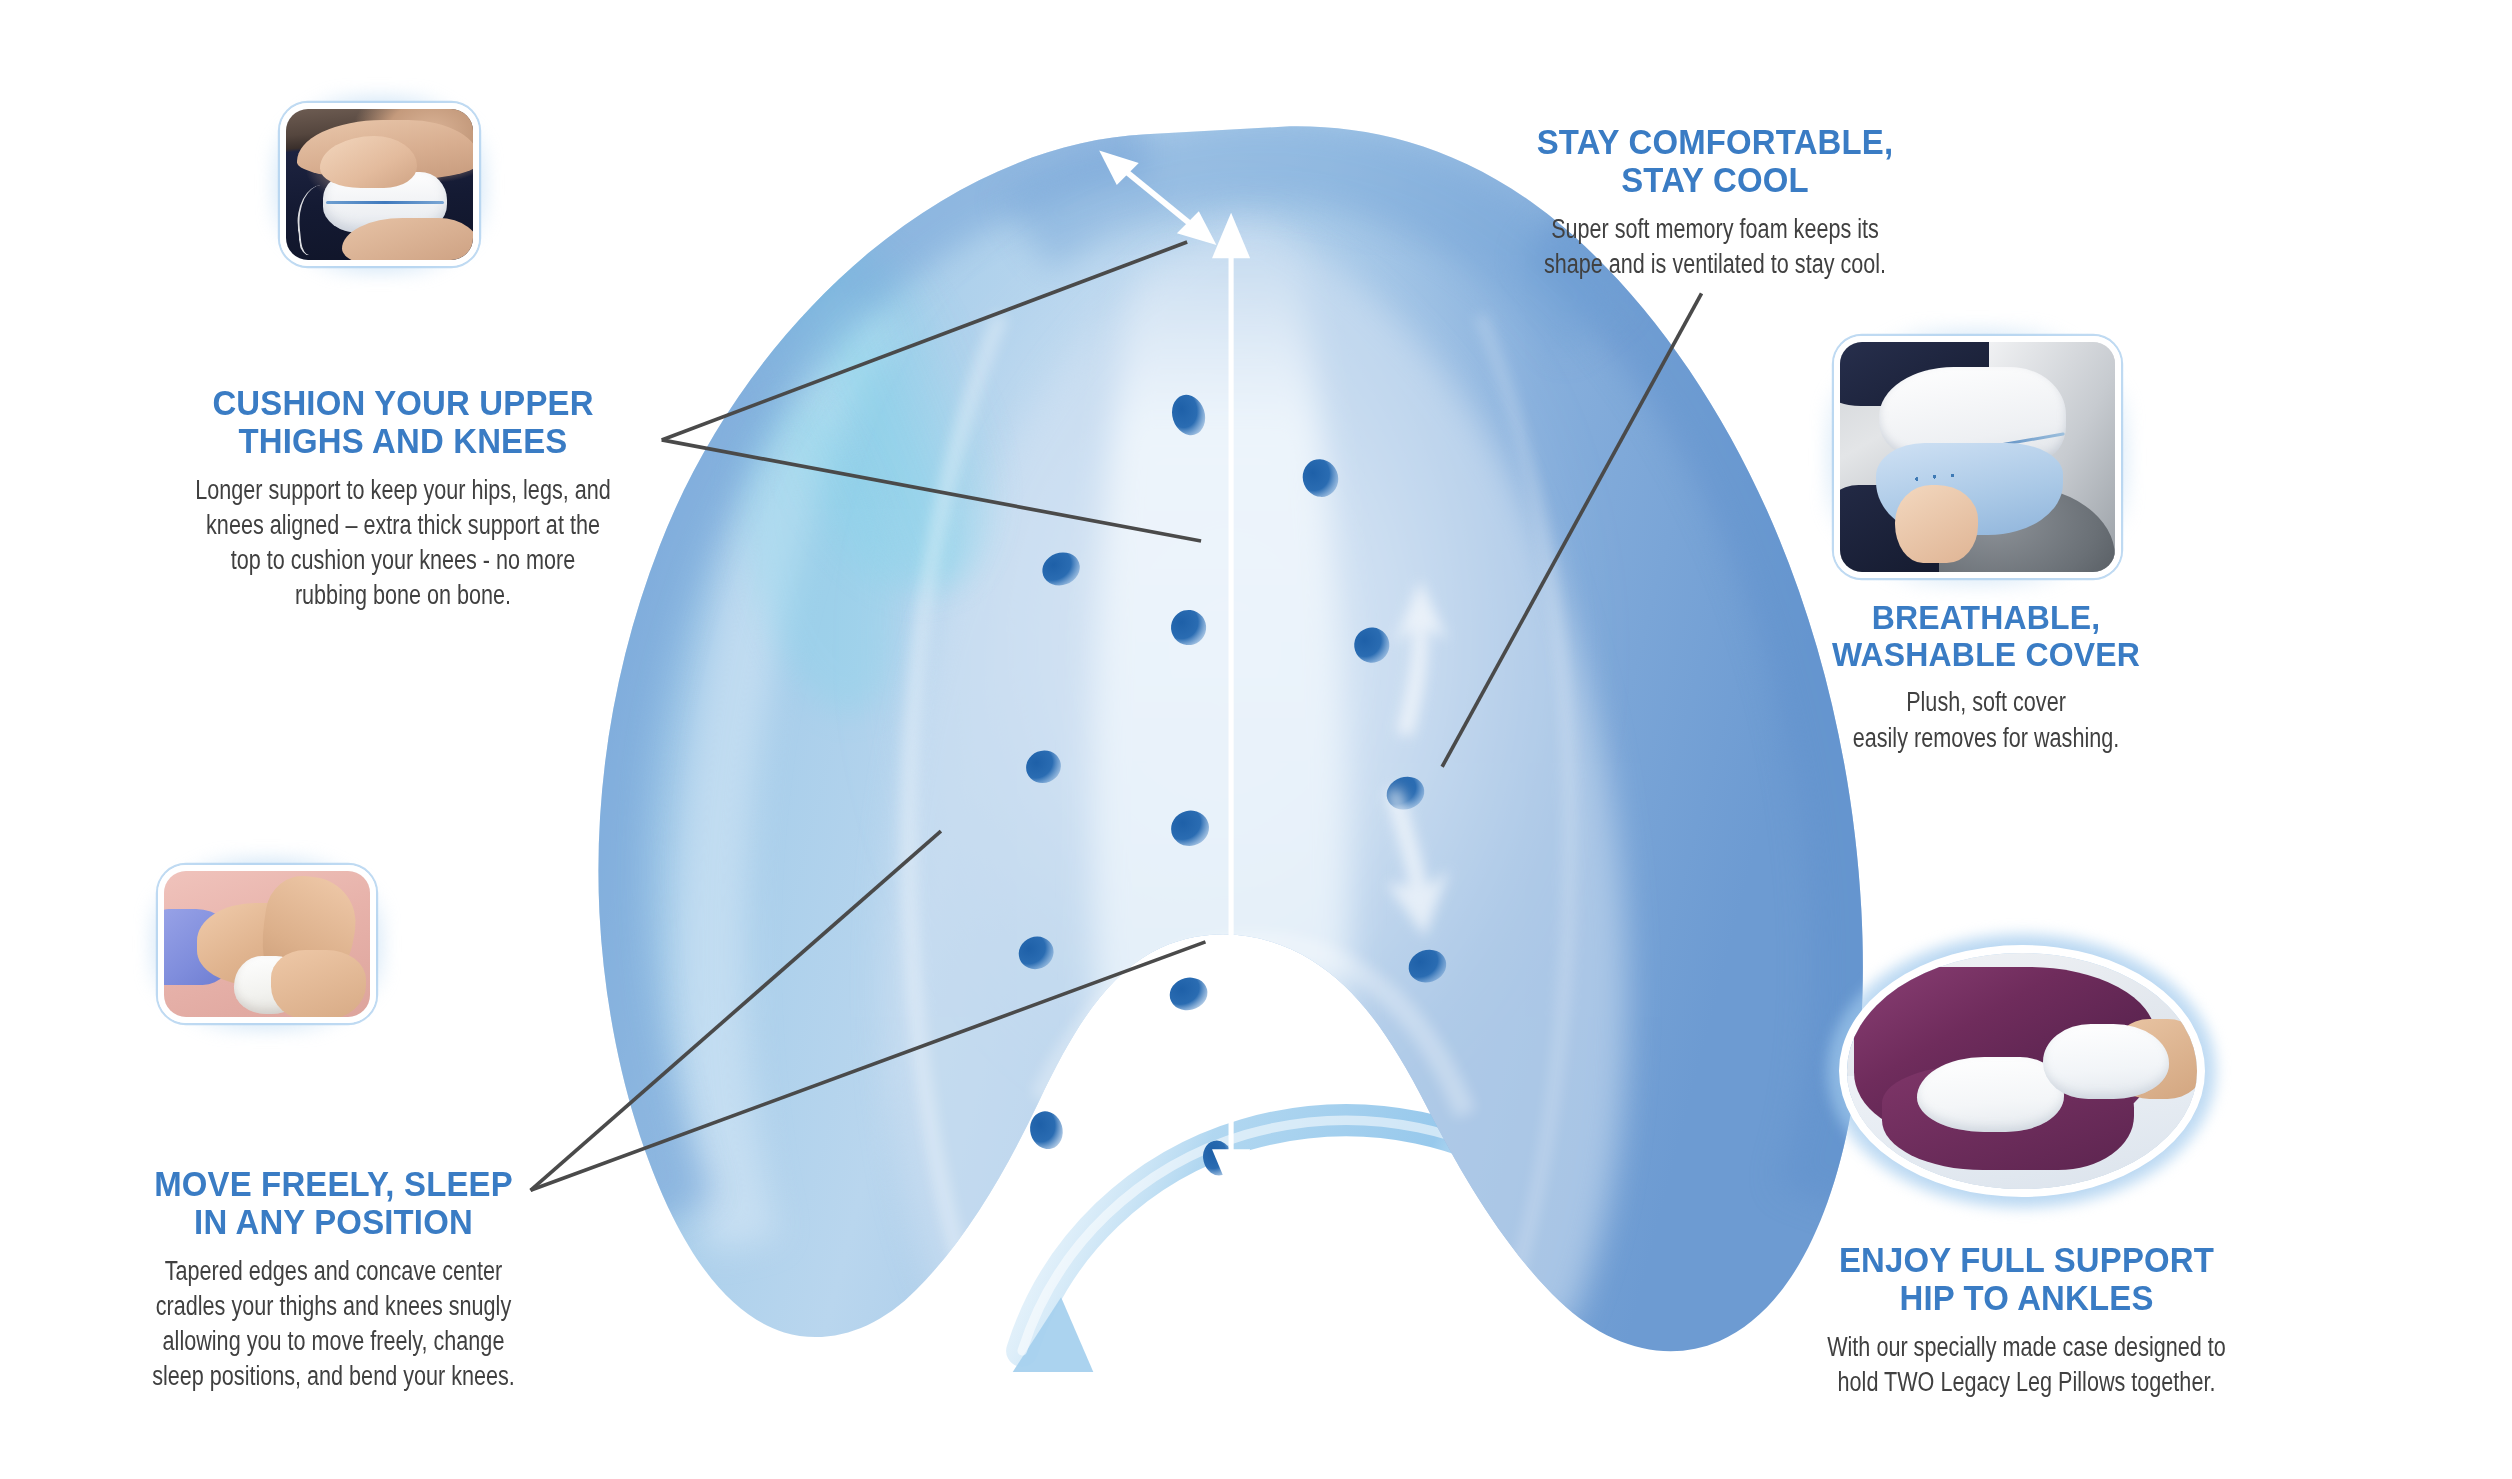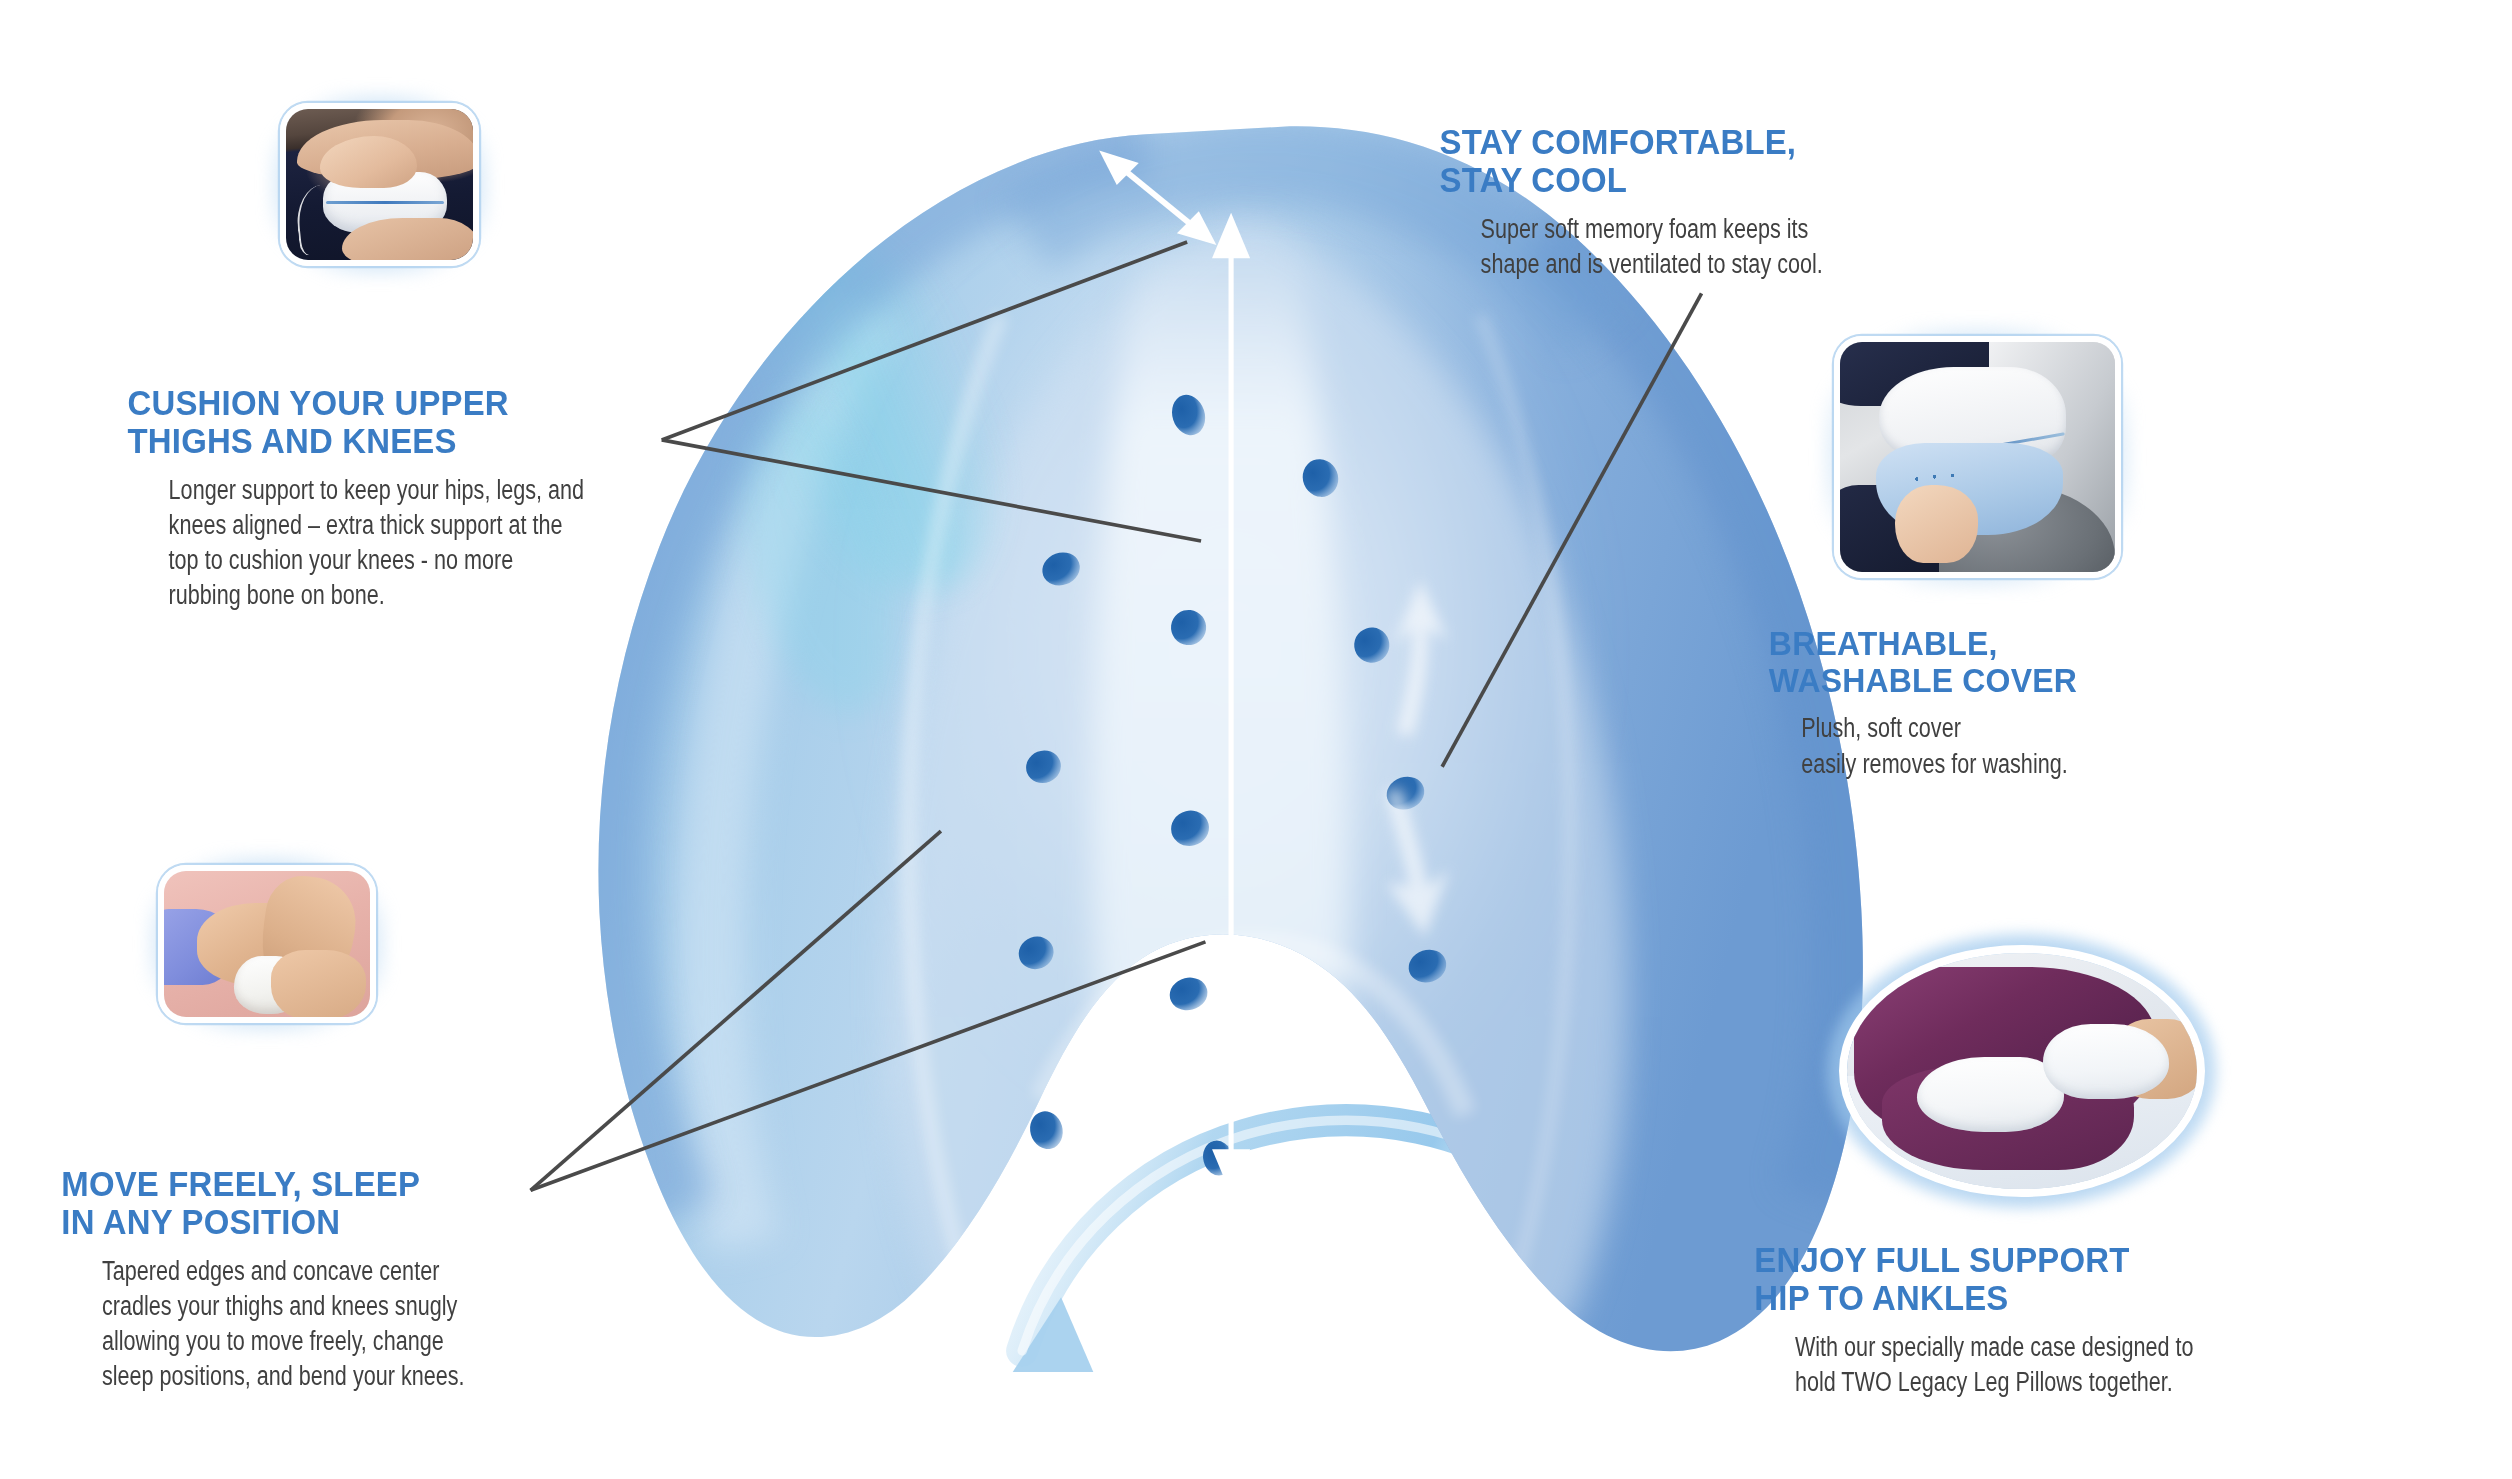--- a/index.html
+++ b/index.html
@@ -4,21 +4,21 @@
 <style>
   html,body{margin:0;padding:0;background:#ffffff;}
   body{
     width:2512px;height:1480px;position:relative;overflow:hidden;
     font-family:"Liberation Sans","DejaVu Sans",sans-serif;
     -webkit-font-smoothing:antialiased;
   }
   #stage{position:absolute;left:0;top:0;width:2512px;height:1480px;background:#fff;}
 
   
-  .callout{position:absolute;}
+  .callout{position:absolute;text-align:center;}
   .callout .head{
     color:#3a7cc4;
     font-weight:bold;
     letter-spacing:0.2px;
     line-height:1.08;
     text-transform:uppercase;
     white-space:pre-line;
     font-size:35px;
     transform:scaleX(0.94);
     transform-origin:center top;
@@ -29,21 +29,21 @@
     line-height:1.30;
     margin-top:13px;
     white-space:pre-line;
     transform:scaleX(0.80);
     transform-origin:center top;
   }
 
   
   #c-cushion{left:110px;  top:384px;  width:586px;}
   #c-stay   {left:1422px; top:123px;  width:586px;}
-  #c-breath {left:1755px; top:625px;  width:462px;}
+  #c-breath {left:1755px; top:599px;  width:462px;}
   #c-move   {left:44px;   top:1132px; width:579px;margin-top:33px;}
   #c-cres   {left:1085px; top:1217px; width:469px;}
   #c-enjoy  {left:1737px; top:1241px; width:579px;}
 
   #c-cres .head{font-size:33px;}
   #c-breath .head{font-size:34px;}
 
   
   .photo{position:absolute;}
   .photo .glow{

